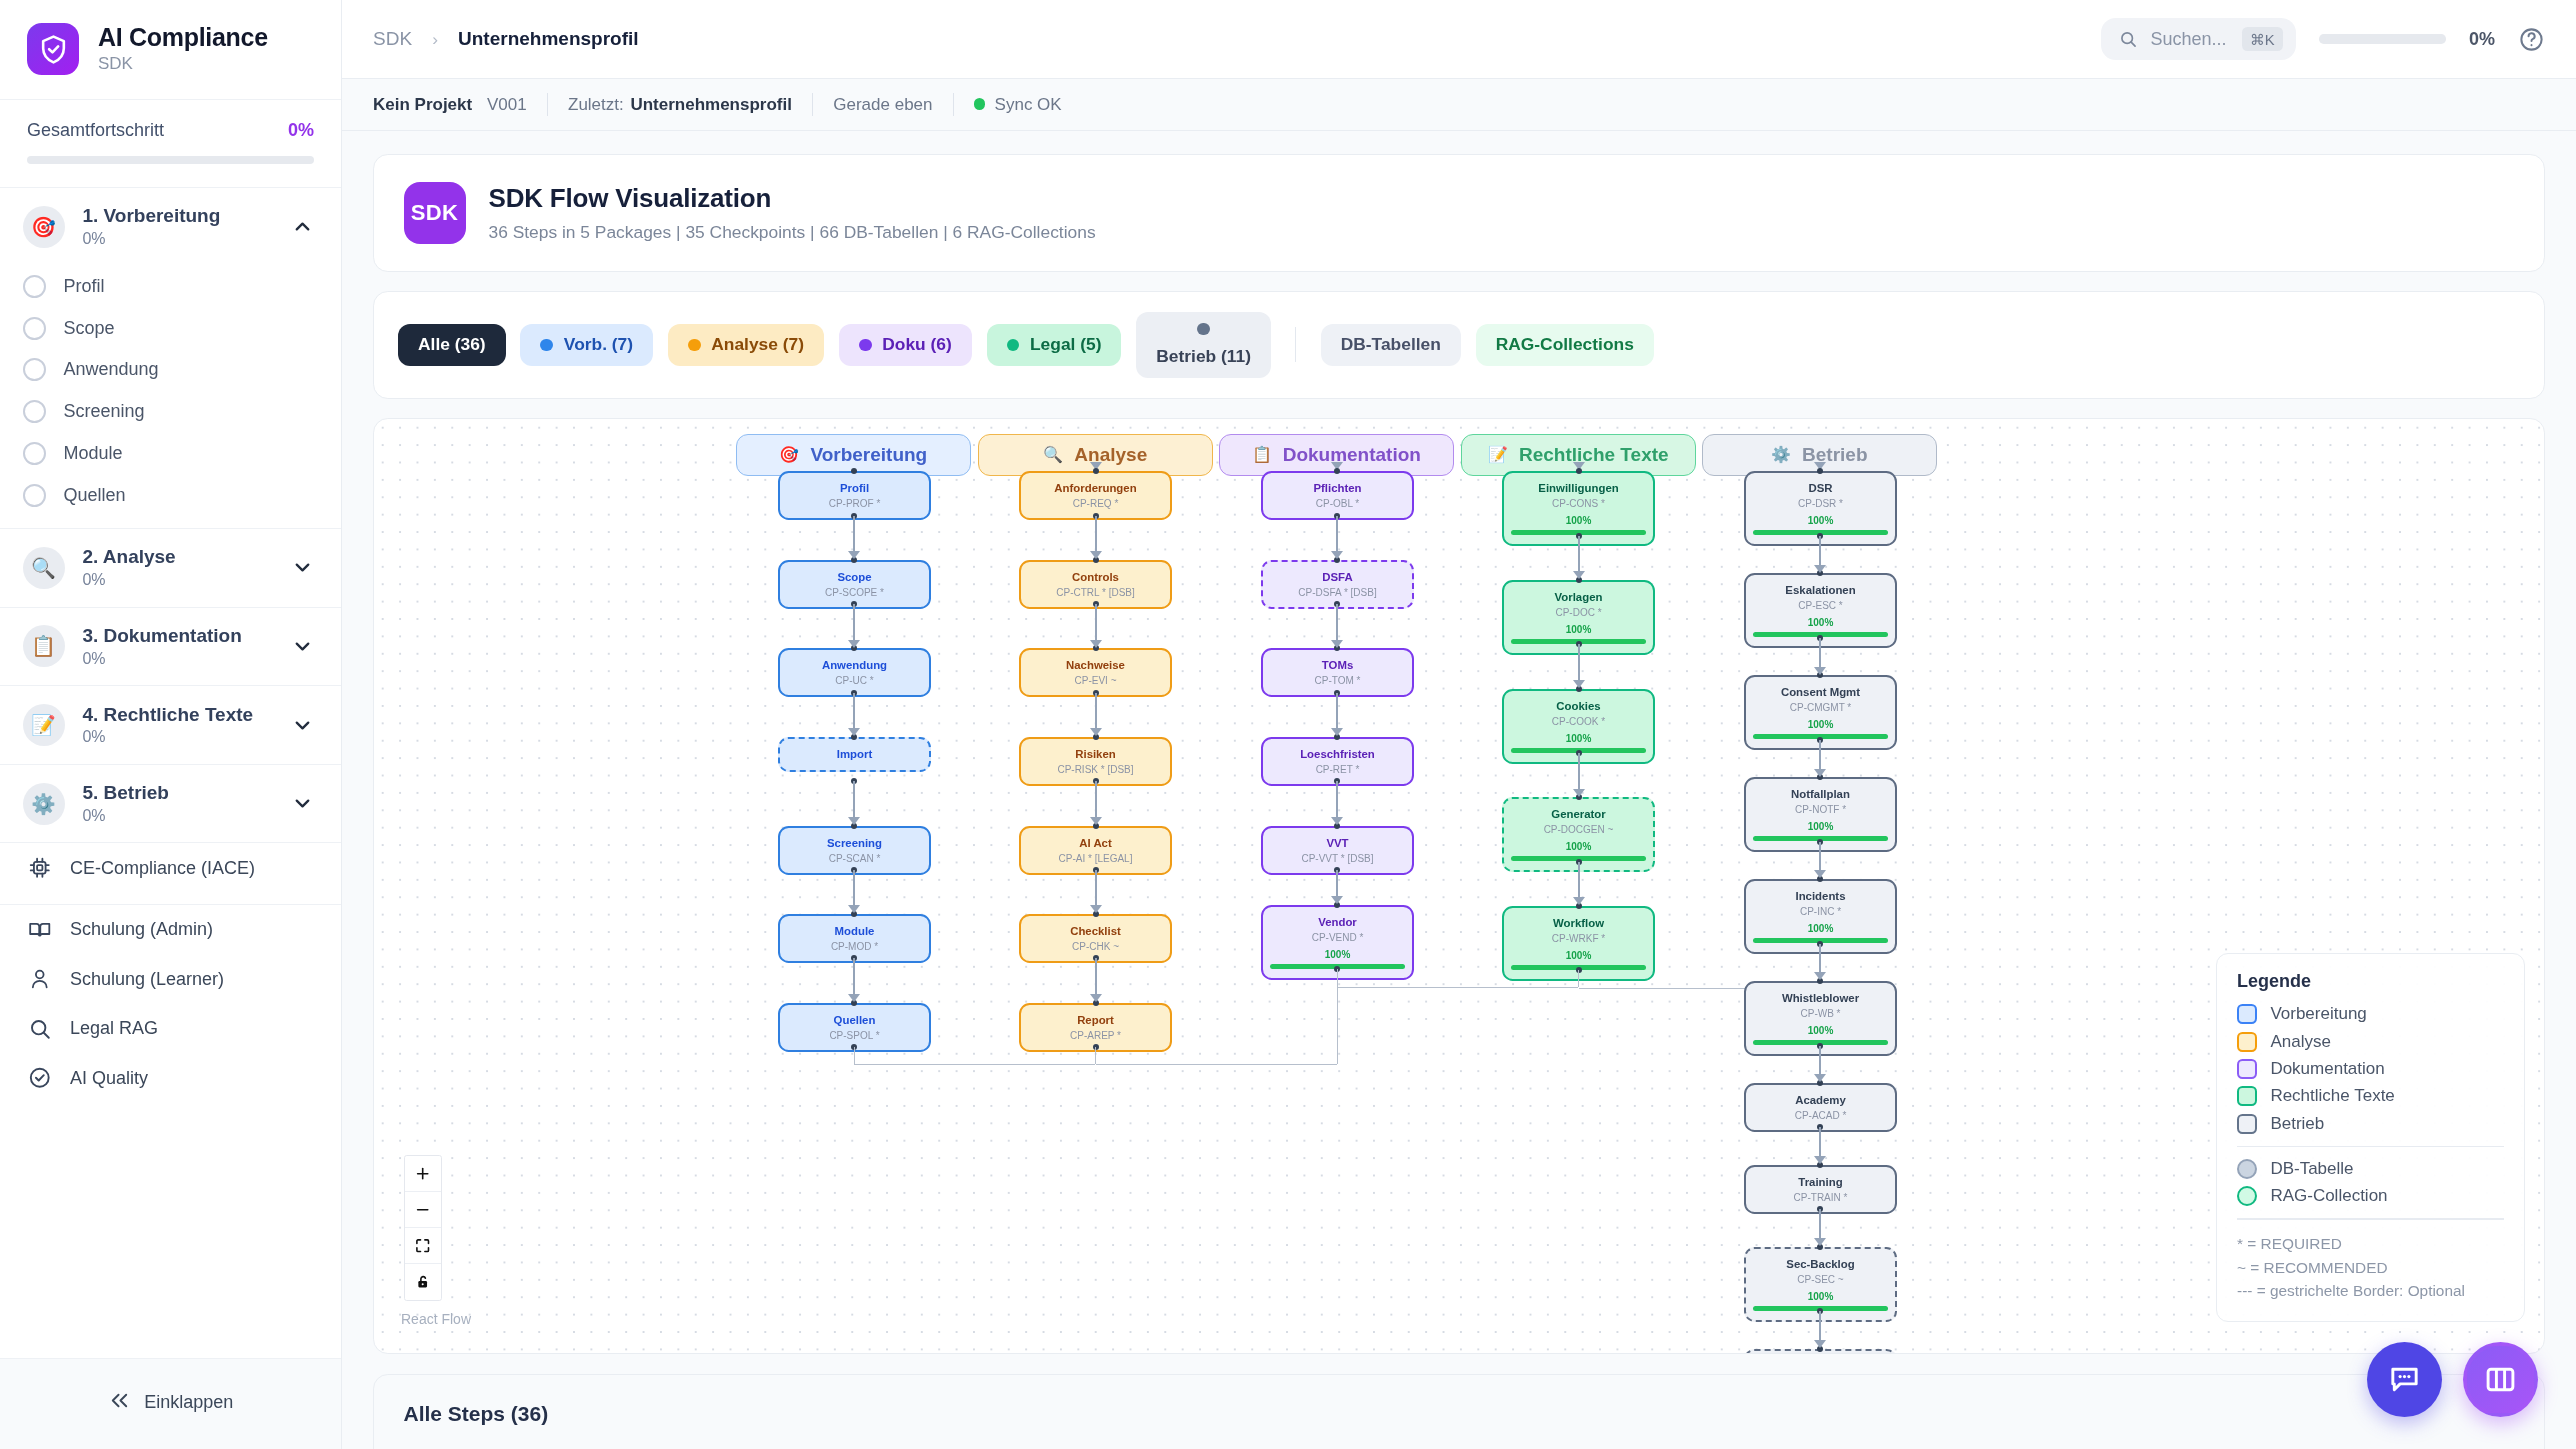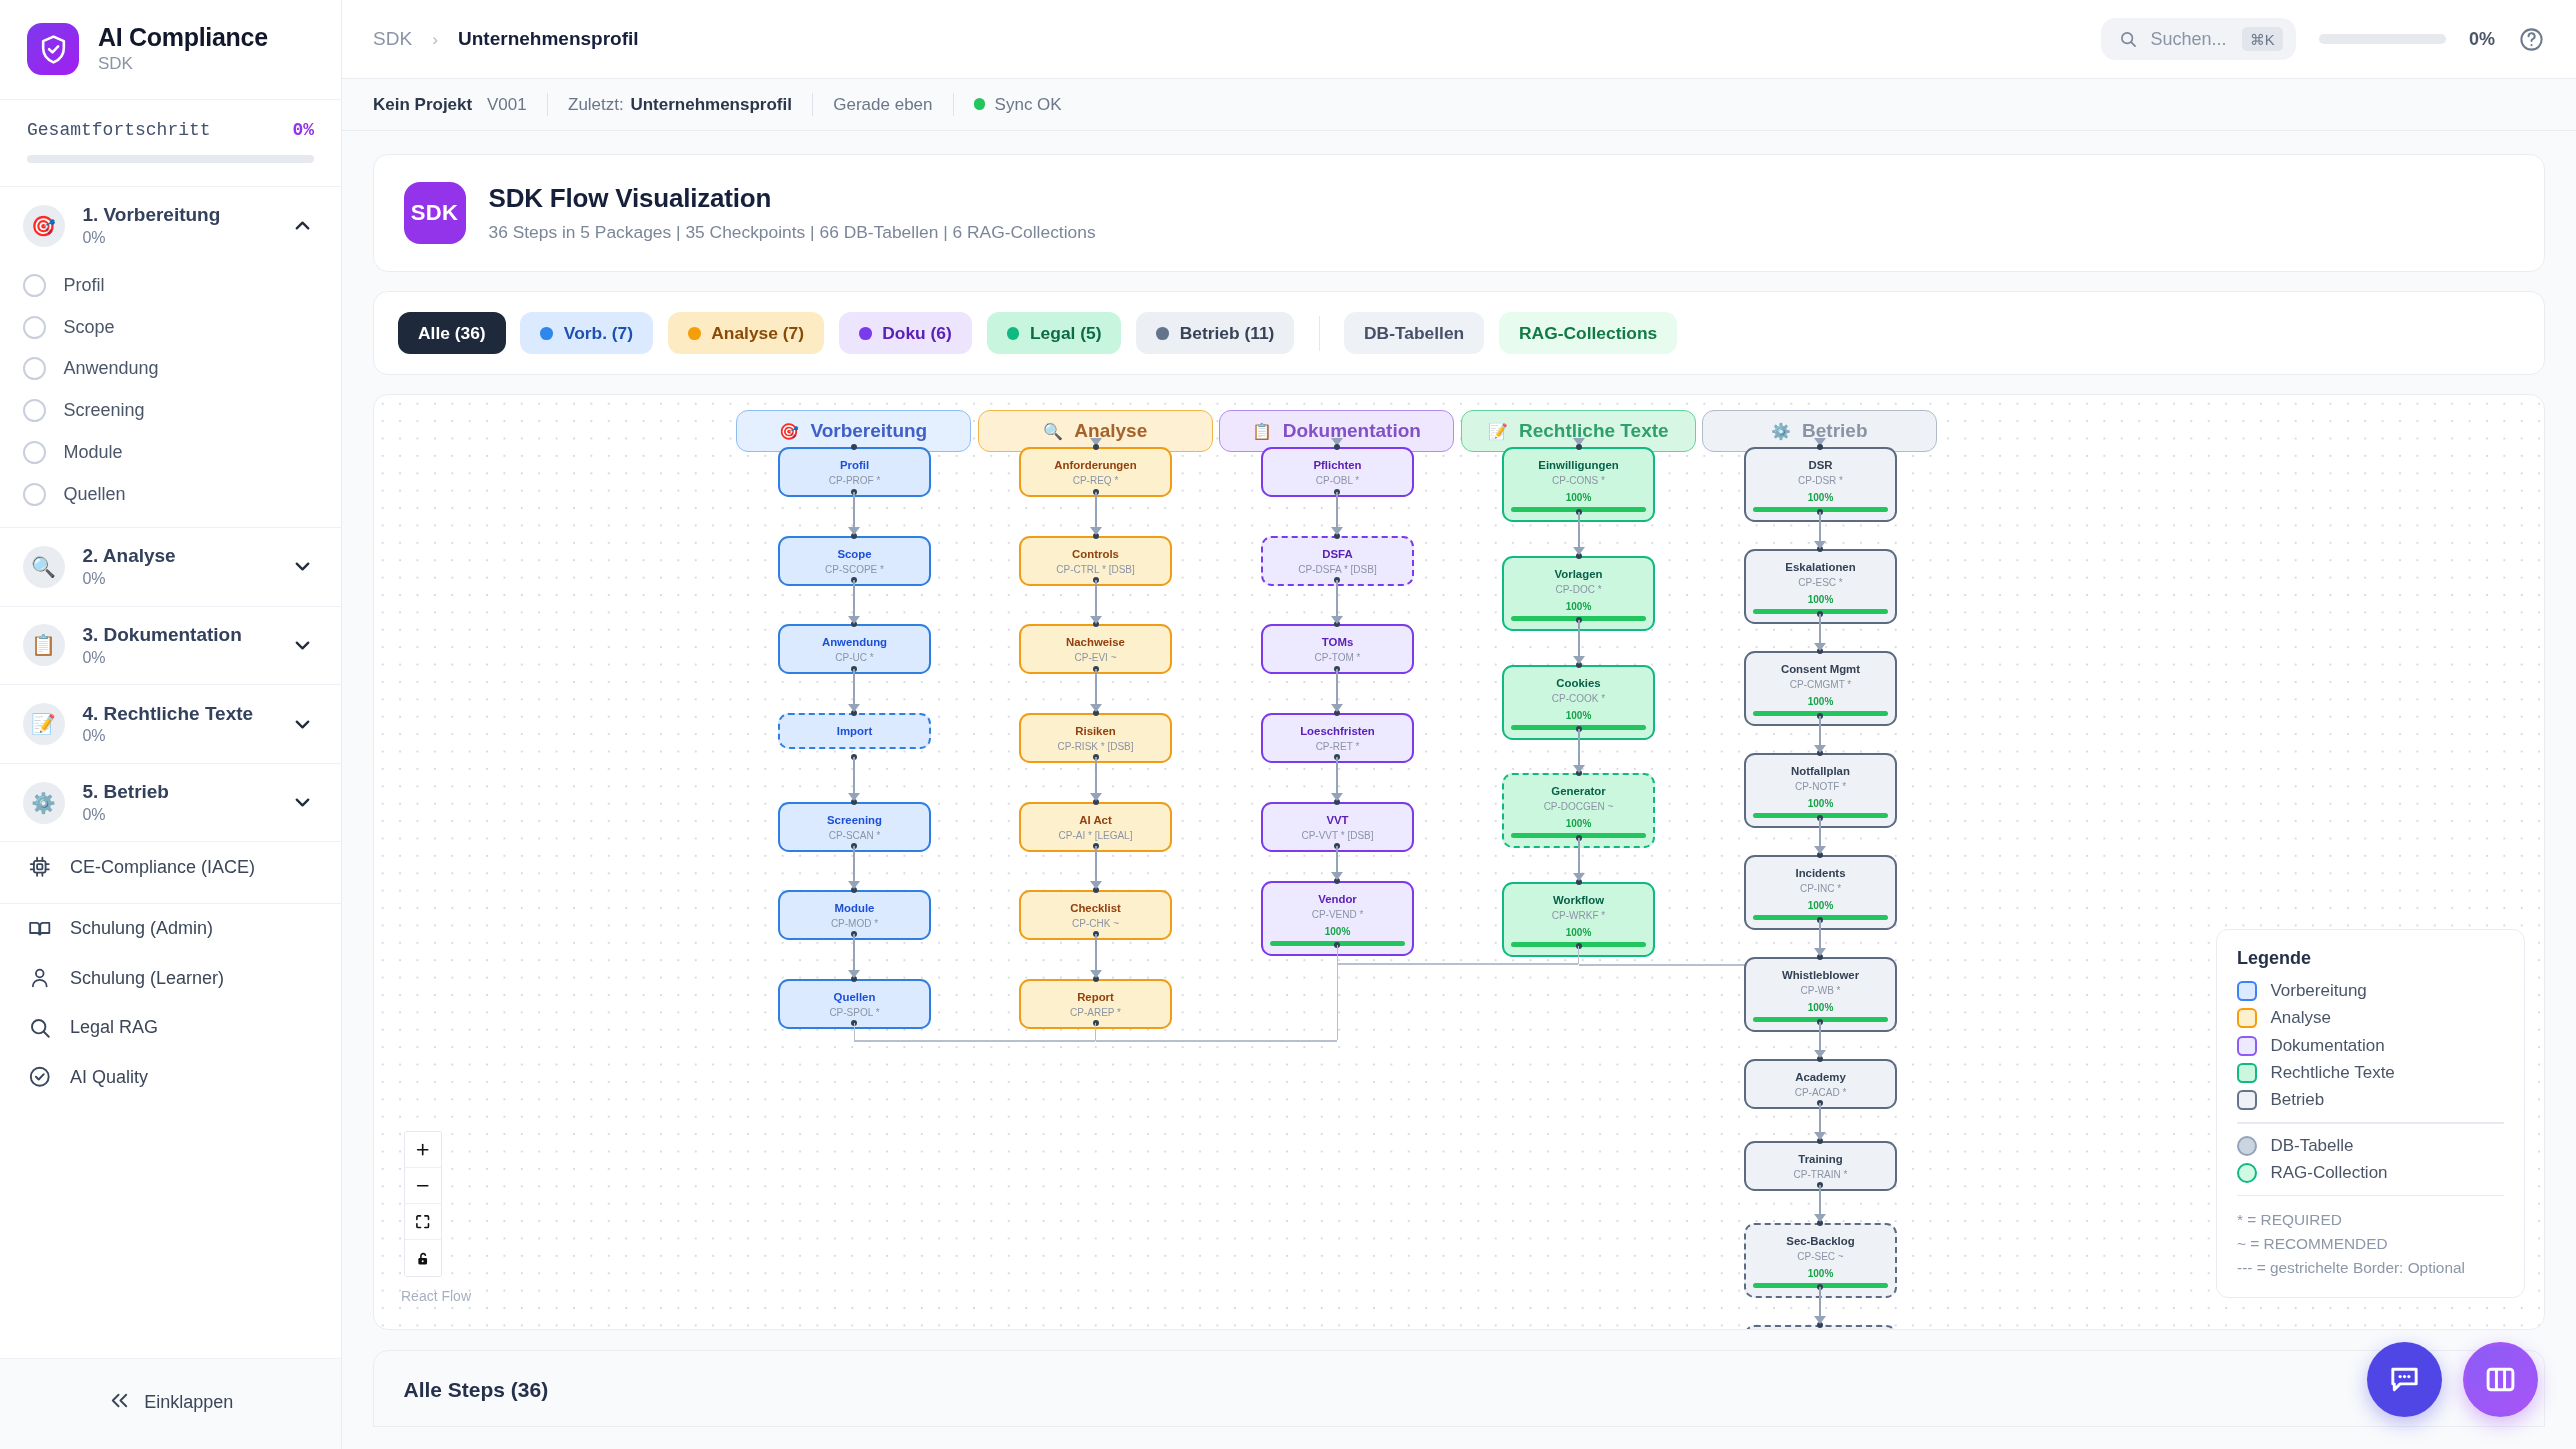--- a/index.html
+++ b/index.html
@@ -23,21 +23,21 @@
   .brand-logo {
     width: 52px; height: 52px; border-radius: 14.8px;
     background: linear-gradient(140deg,#7c3aed,#a21ff0);
     display: flex; align-items: center; justify-content: center;
     flex: 0 0 52px;
   }
   .brand-title { font-size: 25px; font-weight: 700; color: #12182b; letter-spacing: -0.3px; line-height: 1.1; }
   .brand-sub { font-size: 17px; color: #8a94a6; margin-top: 3.4px; }
 
   .progress-block { padding: 20px 27px 23px 27px; border-bottom: 1.3px solid #eef1f5; }
-  .progress-row { display: flex; justify-content: space-between; align-items: flex-end; font-family: Liberation Mono, monospace; }
+  .progress-row { display: flex; justify-content: space-between; align-items: flex-end; }
   .progress-label { font-size: 18px; color: #42506b; }
   .progress-pct { font-size: 18px; color: #9333ea; font-weight: 600; }
   .progress-bar { margin-top: 14.8px; height: 8px; border-radius: 4px; background: #e6e9ee; }
 
   .phase { border-bottom: 1.3px solid #eef1f5; }
   .phase-head { display: flex; align-items: center; gap: 17.4px; padding: 17.4px 27px 17.4px 23px; cursor: pointer; }
   .phase-ico {
     width: 42px; height: 42px; border-radius: 50%; background: #e9ecf1;
     display: flex; align-items: center; justify-content: center; font-size: 20px; flex: 0 0 42px;
   }
@@ -415,21 +415,21 @@
             <span>Analyse (7)</span>
           </div>
           <div class="chip" style="background: rgb(237, 228, 253); color: rgb(91, 33, 182);">
             <span class="cd" style="background:#7c3aed"></span>
             <span>Doku (6)</span>
           </div>
           <div class="chip" style="background: rgb(200, 245, 221); color: rgb(12, 107, 69);">
             <span class="cd" style="background:#10b981"></span>
             <span>Legal (5)</span>
           </div>
-          <div class="chip" style="background: rgb(236, 239, 244); color: rgb(57, 67, 87);">
+          <div class="chip" style="background: rgb(236, 239, 244); color: rgb(57, 67, 87); flex-direction: column;">
             <span class="cd" style="background:#64748b"></span>
             <span>Betrieb (11)</span>
           </div>
           <div class="chip-sep"></div>
           <div class="chip" style="background: rgb(238, 241, 246); color: rgb(71, 80, 104);">
             <span>DB-Tabellen</span>
           </div>
           <div class="chip" style="background: rgb(231, 251, 239); color: rgb(18, 122, 69);">
             <span>RAG-Collections</span>
           </div>

